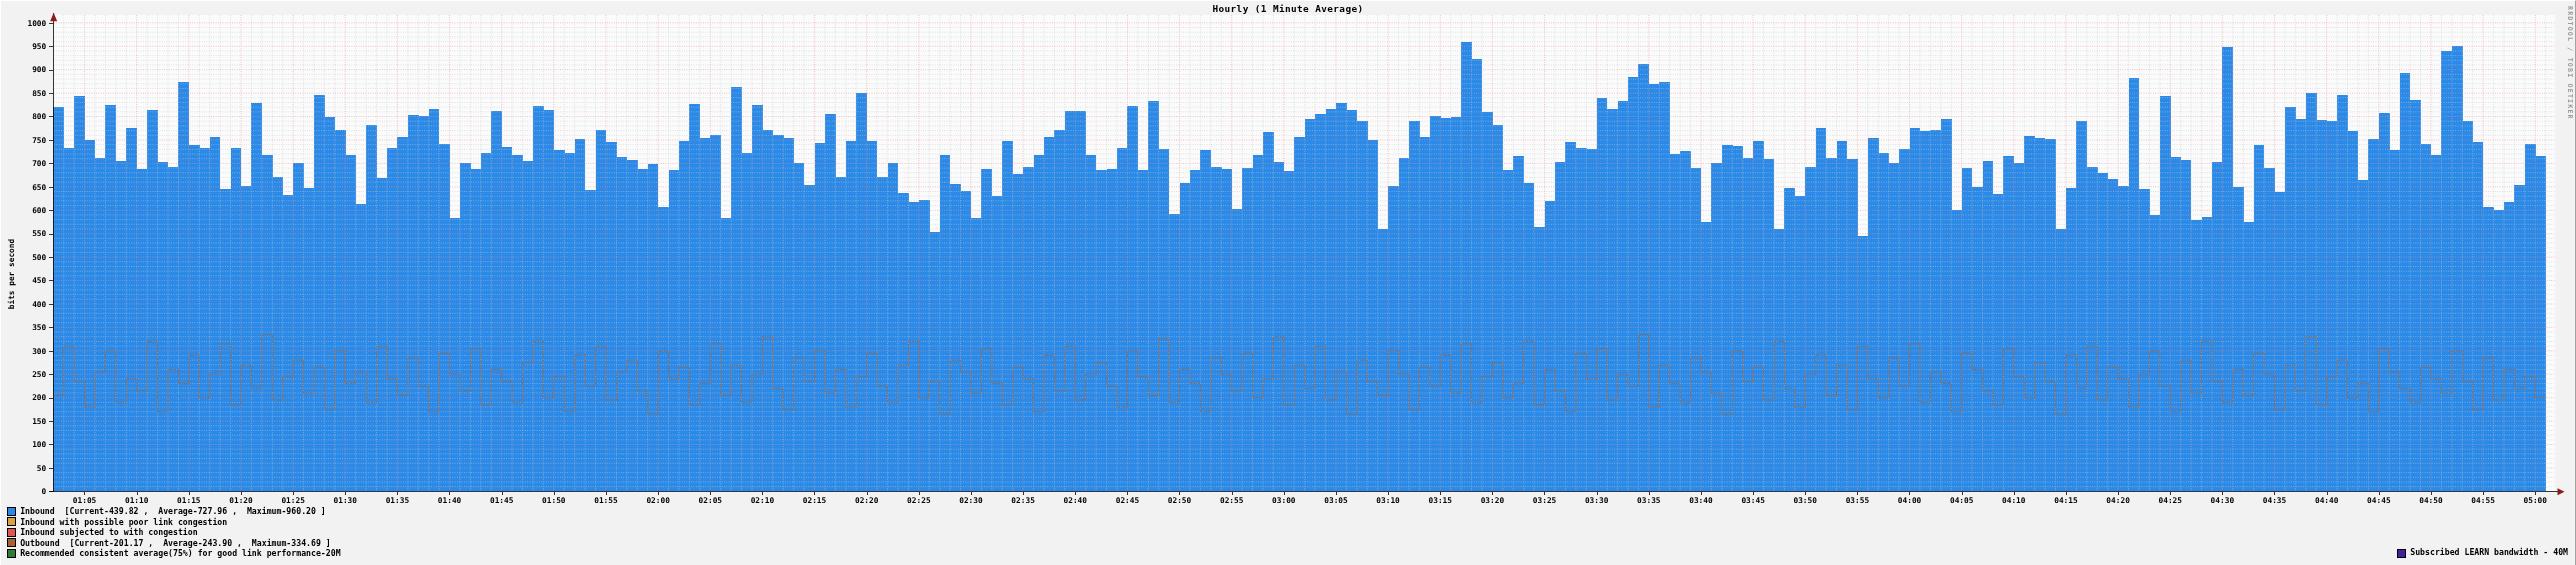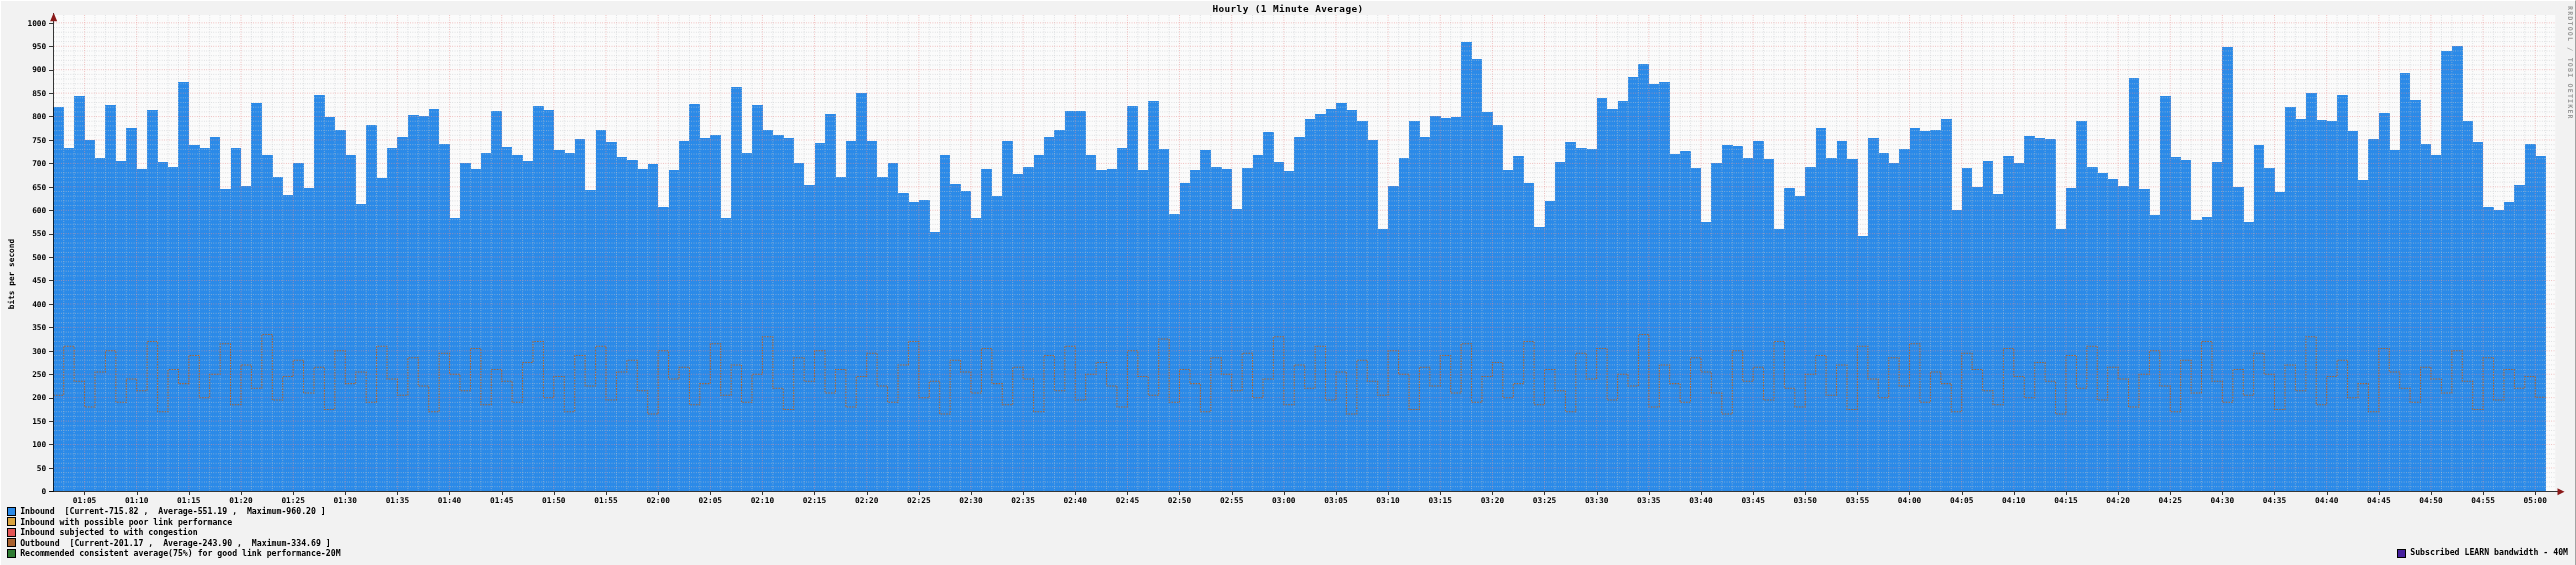--- a/index.html
+++ b/index.html
@@ -789,25 +789,25 @@
         <text x="3177.7" y="643">04:55</text>
         <text x="3244.5" y="643">05:00</text>
       </g>
     </svg>
 
   <div id="ylab">bits per second</div>
 
   <div id="legend">
     <div class="lrow">
       <span class="swatch" style="background: rgb(43, 138, 232);"></span>
-      <span class="ltext">Inbound  [Current-715.82 ,  Average-551.19 ,  Maximum-960.20 ]</span>
+      <span class="ltext">Inbound  [Current-439.82 ,  Average-727.96 ,  Maximum-960.20 ]</span>
     </div>
     <div class="lrow">
       <span class="swatch" style="background: rgb(217, 163, 63);"></span>
-      <span class="ltext">Inbound with possible poor link performance</span>
+      <span class="ltext">Inbound with possible poor link congestion</span>
     </div>
     <div class="lrow">
       <span class="swatch" style="background: rgb(226, 85, 85);"></span>
       <span class="ltext">Inbound subjected to with congestion</span>
     </div>
     <div class="lrow">
       <span class="swatch" style="background: rgb(169, 98, 47);"></span>
       <span class="ltext">Outbound  [Current-201.17 ,  Average-243.90 ,  Maximum-334.69 ]</span>
     </div>
     <div class="lrow">

